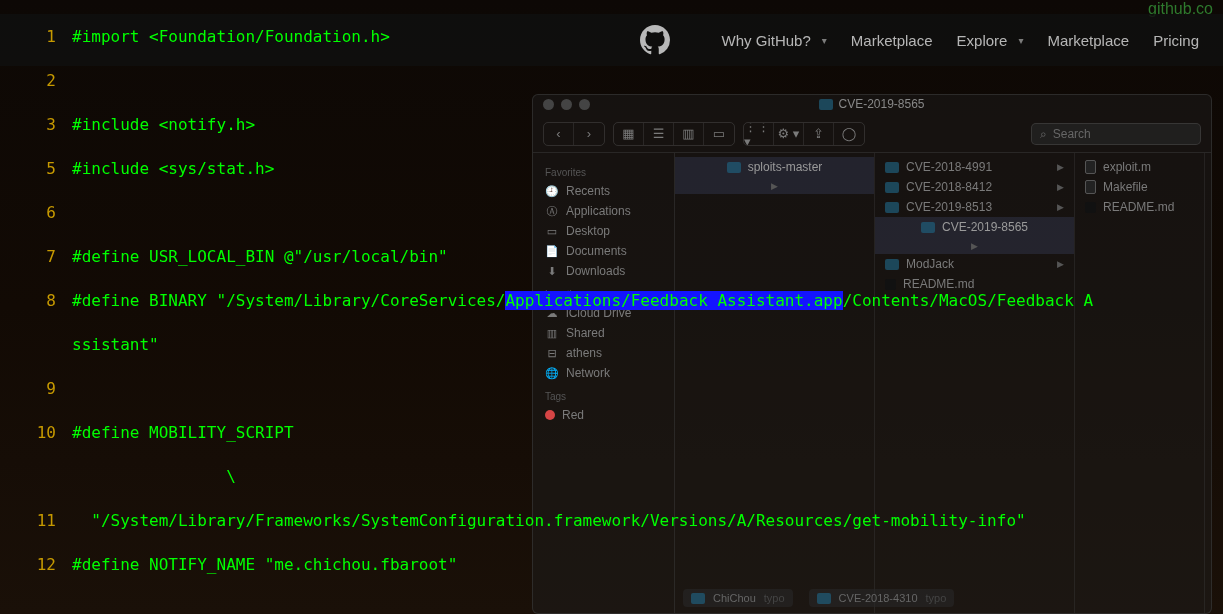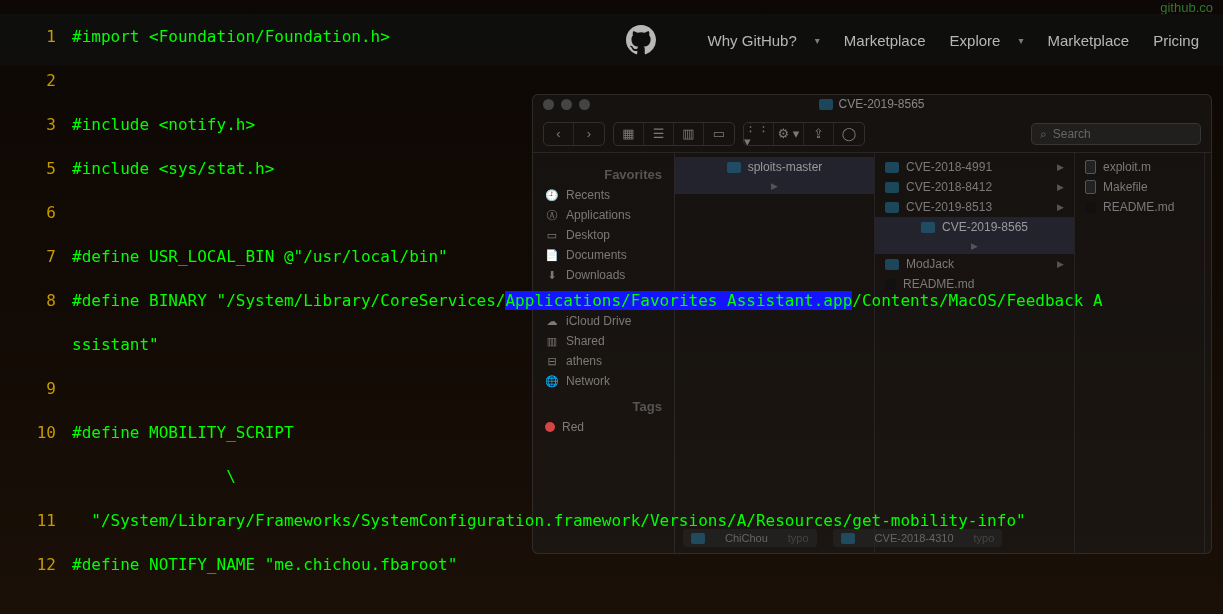--- a/index.html
+++ b/index.html
@@ -27,47 +27,47 @@
     display: flex;
     align-items: center;
     justify-content: flex-end;
     padding-right: 24px;
     z-index: 10;
   }
   .gh-url {
     position: absolute;
     top: 0;
     right: 10px;
-    font-size: 13px;
+    font-size: 16px;
     color: #2e7a2e;
     z-index: 9;
   }
   .gh-logo {
     width: 30px; height: 30px;
     margin-right: 28px;
     color: #aaa;
   }
   .gh-link {
     color: #c8c8c8;
     font-size: 15px;
     margin-left: 24px;
     display: inline-flex;
     align-items: center;
-    gap: 18px;
+    gap: 11px;
     opacity: 0.9;
     cursor: pointer;
   }
   .gh-link-chevron { font-size: 10px; color: #888; }
   
   .finder {
     position: absolute;
     top: 94px;
     left: 532px;
     width: 680px;
-    height: 460px;
+    height: 520px;
     background: rgba(32,32,32,0.45);
     border: 1px solid rgba(60,60,60,0.6);
     border-radius: 6px;
     z-index: 20;
   }
   .finder-titlebar {
     height: 20px;
     font-size: 12px;
     color: #888;
     text-align: center;
@@ -125,25 +125,24 @@
     height: calc(100% - 58px);
   }
   .finder-sidebar {
     width: 142px;
     border-right: 1px solid rgba(60,60,60,0.5);
     padding: 6px 0;
     font-size: 12px;
   }
   .fs-group-label {
     color: #555;
-    font-size: 13px;
-    font-weight: 700;
+    font-size: 10px;
+    font-weight: 400;
     padding: 8px 12px 3px;
     text-transform: none;
-    text-align: right;
   }
   .fs-item {
     display: flex;
     align-items: center;
     gap: 7px;
     padding: 3px 12px;
     color: #7a7a7a;
     cursor: pointer;
   }
   .fs-icon {
@@ -208,21 +207,21 @@
     right: 10px;
     display: flex;
     gap: 16px;
     font-size: 11px;
     color: #666;
   }
   .status-chip {
     background: rgba(40,40,40,0.6);
     border-radius: 4px;
     padding: 3px 8px;
-    display: flex; align-items: flex-end; gap: 20px;
+    display: flex; align-items: flex-end; gap: 8px;
   }
   
   .editor {
     position: absolute;
     top: 0;
     left: 16px;
     width: 1223px;
     height: 614px;
     z-index: 50;
     pointer-events: none;
@@ -458,21 +457,21 @@
   </div>
 
   <div class="editor">
     <div class="code">
 <span class="row"><span class="ln">1</span><span>#import &lt;Foundation/Foundation.h&gt;</span></span>
 <span class="row"><span class="ln">2</span><span></span></span>
 <span class="row"><span class="ln">3</span><span>#include &lt;notify.h&gt;</span></span>
 <span class="row"><span class="ln">5</span><span>#include &lt;sys/stat.h&gt;</span></span>
 <span class="row"><span class="ln">6</span><span></span></span>
 <span class="row"><span class="ln">7</span><span>#define USR_LOCAL_BIN @"/usr/local/bin"</span></span>
-<span class="row"><span class="ln">8</span><span>#define BINARY "/System/Library/CoreServices/</span><span class="sel">Applications/Favorites Assistant.app</span><span>/Contents/MacOS/Feedback A</span></span>
+<span class="row"><span class="ln">8</span><span>#define BINARY "/System/Library/CoreServices/</span><span class="sel">Applications/Feedback Assistant.app</span><span>/Contents/MacOS/Feedback A</span></span>
 <span class="row"><span class="wrap-indent"></span><span>ssistant"</span></span>
 <span class="row"><span class="ln">9</span><span></span></span>
 <span class="row"><span class="ln">10</span><span>#define MOBILITY_SCRIPT</span></span>
 <span class="row"><span class="wrap-indent"></span><span>                \</span></span>
 <span class="row"><span class="ln">11</span><span>  "/System/Library/Frameworks/SystemConfiguration.framework/Versions/A/Resources/get-mobility-info"</span></span>
 <span class="row"><span class="ln">12</span><span>#define NOTIFY_NAME "me.chichou.fbaroot"</span></span>
 
 
 
 

